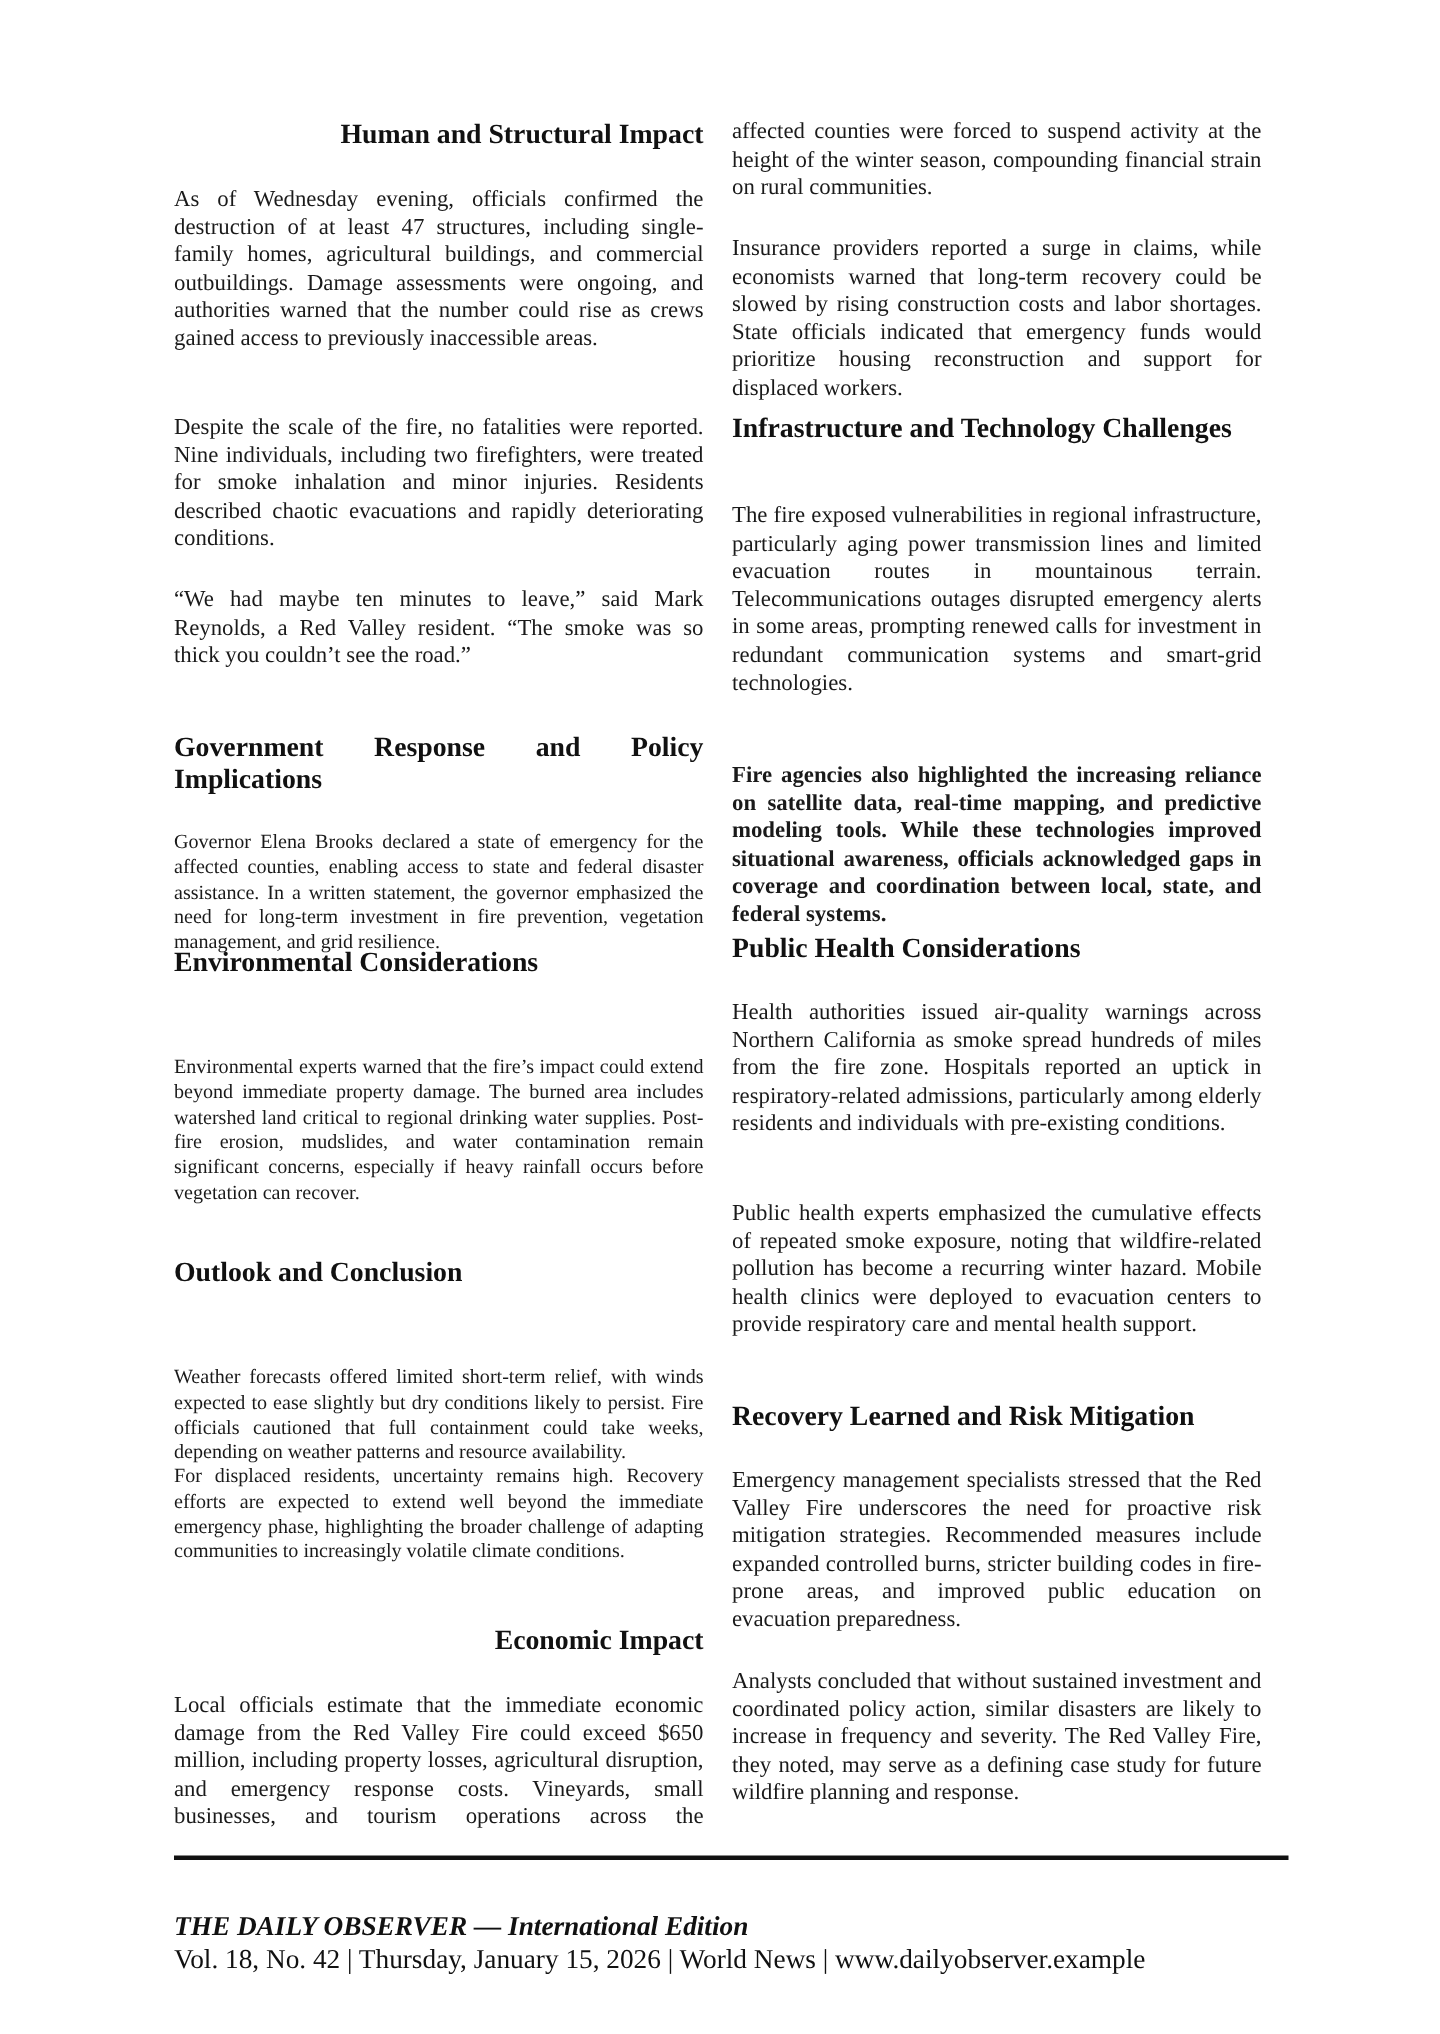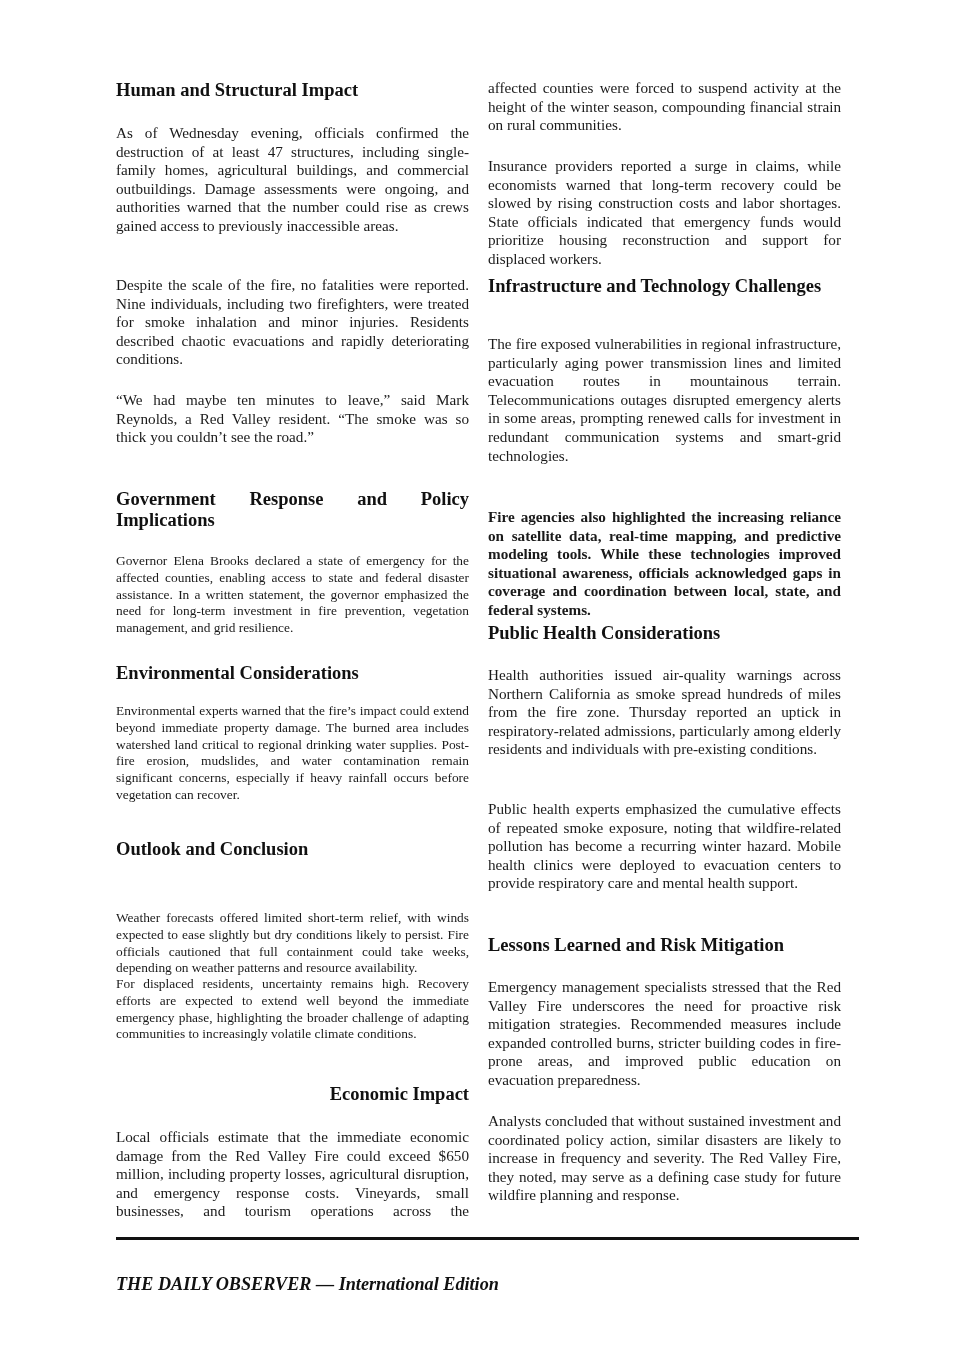--- a/index.html
+++ b/index.html
@@ -34,52 +34,53 @@
     #footer-meta {
       font-family: "Liberation Serif", serif; font-size: 18.2px; line-height: 22px;
       color: #111; margin: 0; white-space: nowrap;
     }
   </style>
 </head>
 <body>
 
 <div id="col-left" class="col">
 
-  <h2 class="abs" style="top:2px;">Human and Structural Impact</h2>
+  <h2 class="abs" style="top:2px;text-align:right;">Human and Structural Impact</h2>
   <p class="lg abs" style="top:46px;">As of Wednesday evening, officials confirmed the destruction of at least 47 structures, including single-family homes, agricultural buildings, and commercial outbuildings. Damage assessments were ongoing, and authorities warned that the number could rise as crews gained access to previously inaccessible areas.</p>
   <p class="lg abs" style="top:198px;">Despite the scale of the fire, no fatalities were reported. Nine individuals, including two firefighters, were treated for smoke inhalation and minor injuries. Residents described chaotic evacuations and rapidly deteriorating conditions.</p>
   <p class="lg abs" style="top:313px;">“We had maybe ten minutes to leave,” said Mark Reynolds, a Red Valley resident. “The smoke was so thick you couldn’t see the road.”</p>
 
   <h2 class="abs justify" style="top:411px;">Government Response and Policy Implications</h2>
   <p class="sm abs" style="top:475px;">Governor Elena Brooks declared a state of emergency for the affected counties, enabling access to state and federal disaster assistance. In a written statement, the governor emphasized the need for long-term investment in fire prevention, vegetation management, and grid resilience.</p>
 
-  <h2 class="abs" style="top:585px;">Environmental Considerations</h2>
+  <h2 class="abs" style="top:554px;">Environmental Considerations</h2>
   <p class="sm abs" style="top:625px;">Environmental experts warned that the fire’s impact could extend beyond immediate property damage. The burned area includes watershed land critical to regional drinking water supplies. Post-fire erosion, mudslides, and water contamination remain significant concerns, especially if heavy rainfall occurs before vegetation can recover.</p>
 
   <h2 class="abs" style="top:749px;margin-top:12px;">Outlook and Conclusion</h2>
   <p class="sm abs" style="top:832px;">Weather forecasts offered limited short-term relief, with winds expected to ease slightly but dry conditions likely to persist. Fire officials cautioned that full containment could take weeks, depending on weather patterns and resource availability.</p>
   <p class="sm abs" style="top:898px;">For displaced residents, uncertainty remains high. Recovery efforts are expected to extend well beyond the immediate emergency phase, highlighting the broader challenge of adapting communities to increasingly volatile climate conditions.</p>
 
   <h2 class="abs" style="top:1006px;text-align:right;">Economic Impact</h2>
   <p class="lg abs" style="top:1050px; text-align-last: justify;">Local officials estimate that the immediate economic damage from the Red Valley Fire could exceed $650 million, including property losses, agricultural disruption, and emergency response costs. Vineyards, small businesses, and tourism operations across the</p>
 </div>
 
 <div id="col-right" class="col">
   <p class="lg abs" style="top:1px;">affected counties were forced to suspend activity at the height of the winter season, compounding financial strain on rural communities.</p>
   <p class="lg abs" style="top:79px;">Insurance providers reported a surge in claims, while economists warned that long-term recovery could be slowed by rising construction costs and labor shortages. State officials indicated that emergency funds would prioritize housing reconstruction and support for displaced workers.</p>
 
   <h2 class="abs" style="top:198px;">Infrastructure and Technology Challenges</h2>
   <p class="lg abs" style="top:257px;">The fire exposed vulnerabilities in regional infrastructure, particularly aging power transmission lines and limited evacuation routes in mountainous terrain. Telecommunications outages disrupted emergency alerts in some areas, prompting renewed calls for investment in redundant communication systems and smart-grid technologies.</p>
   <p class="lg abs" style="top:430px;font-weight:bold;">Fire agencies also highlighted the increasing reliance on satellite data, real-time mapping, and predictive modeling tools. While these technologies improved situational awareness, officials acknowledged gaps in coverage and coordination between local, state, and federal systems.</p>
 
   <h2 class="abs" style="top:545px;">Public Health Considerations</h2>
-  <p class="lg abs" style="top:588px;">Health authorities issued air-quality warnings across Northern California as smoke spread hundreds of miles from the fire zone. Thursday reported an uptick in respiratory-related admissions, particularly among elderly residents and individuals with pre-existing conditions.</p>
+  <p class="lg abs" style="top:588px;">Health authorities issued air-quality warnings across Northern California as smoke spread hundreds of miles from the fire zone. Hospitals reported an uptick in respiratory-related admissions, particularly among elderly residents and individuals with pre-existing conditions.</p>
   <p class="lg abs" style="top:722px;">Public health experts emphasized the cumulative effects of repeated smoke exposure, noting that wildfire-related pollution has become a recurring winter hazard. Mobile health clinics were deployed to evacuation centers to provide respiratory care and mental health support.</p>
 
-  <h2 class="abs" style="top:857px;">Lessons Learned and Risk Mitigation</h2>
+  <h2 class="abs" style="top:857px;">Recovery Learned and Risk Mitigation</h2>
   <p class="lg abs" style="top:900px;">Emergency management specialists stressed that the Red Valley Fire underscores the need for proactive risk mitigation strategies. Recommended measures include expanded controlled burns, stricter building codes in fire-prone areas, and improved public education on evacuation preparedness.</p>
   <p class="lg abs" style="top:1034px;">Analysts concluded that without sustained investment and coordinated policy action, similar disasters are likely to increase in frequency and severity. The Red Valley Fire, they noted, may serve as a defining case study for future wildfire planning and response.</p>
 </div>
 
 <div id="rule"></div>
 <div id="footer">
   <p id="footer-title">THE DAILY OBSERVER — International Edition</p>
+  <p id="footer-meta">Vol. 18, No. 42 | Thursday, January 15, 2026 | World News | www.dailyobserver.example</p>
 </div>
 
 </body></html>

